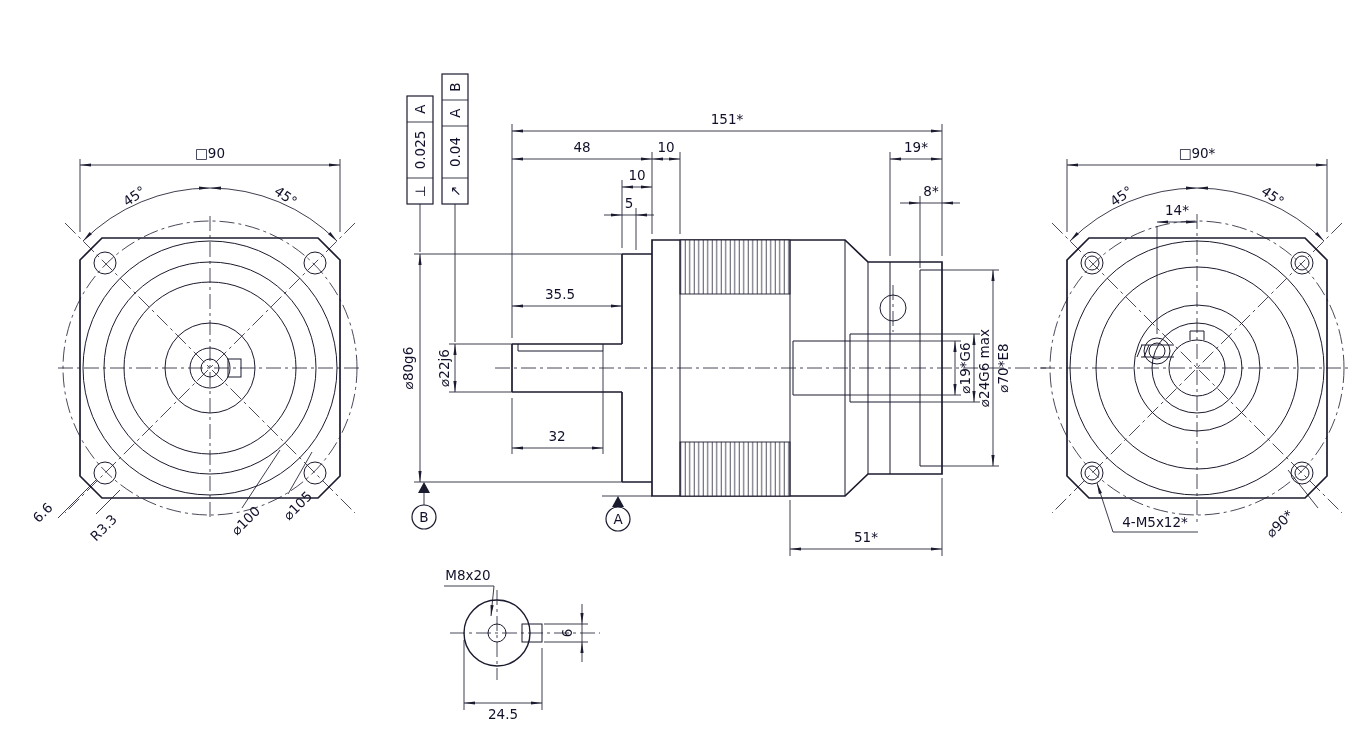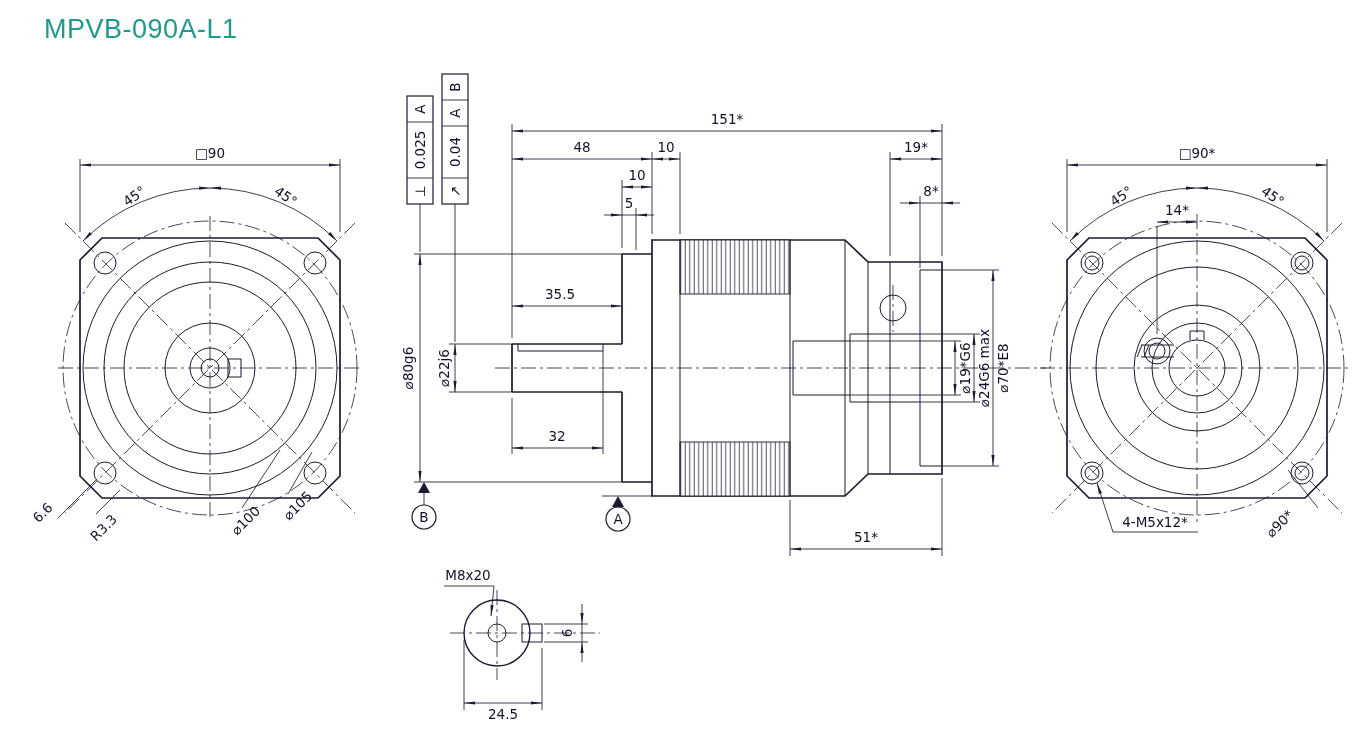--- a/index.html
+++ b/index.html
@@ -15,21 +15,20 @@
   .dl{fill:none;stroke:#1b1b2f;stroke-width:.85;}
   .dt{font-size:13.5px;fill:#10102a;font-family:"DejaVu Sans",sans-serif;}
   .dtm{text-anchor:middle;}
   .fil{fill:#1b1b2f;stroke:none;}
   .frm{fill:#fff;stroke:#1b1b2f;stroke-width:1.2;}
 </style>
 </head>
 <body>
 
 <div class="canvas">
-  <div class="title">MPVB-090A-L1</div>
 
   <svg width="1370" height="740" viewBox="0 0 1370 740">
     <defs>
       <marker id="arr" refX="12" refY="6" markerWidth="14" markerHeight="12" orient="auto-start-reverse" markerUnits="userSpaceOnUse">
         <path d="M1,4.4 L12,6 L1,7.6 Z" fill="#1b1b2f"></path>
       </marker>
       <pattern id="knurl" width="4.5" height="8" patternUnits="userSpaceOnUse">
         <rect width="4.5" height="8" fill="#ffffff"></rect>
         <line x1="1.2" y1="0" x2="1.2" y2="8" stroke="#1b1b2f" stroke-width="0.8"></line>
       </pattern>

